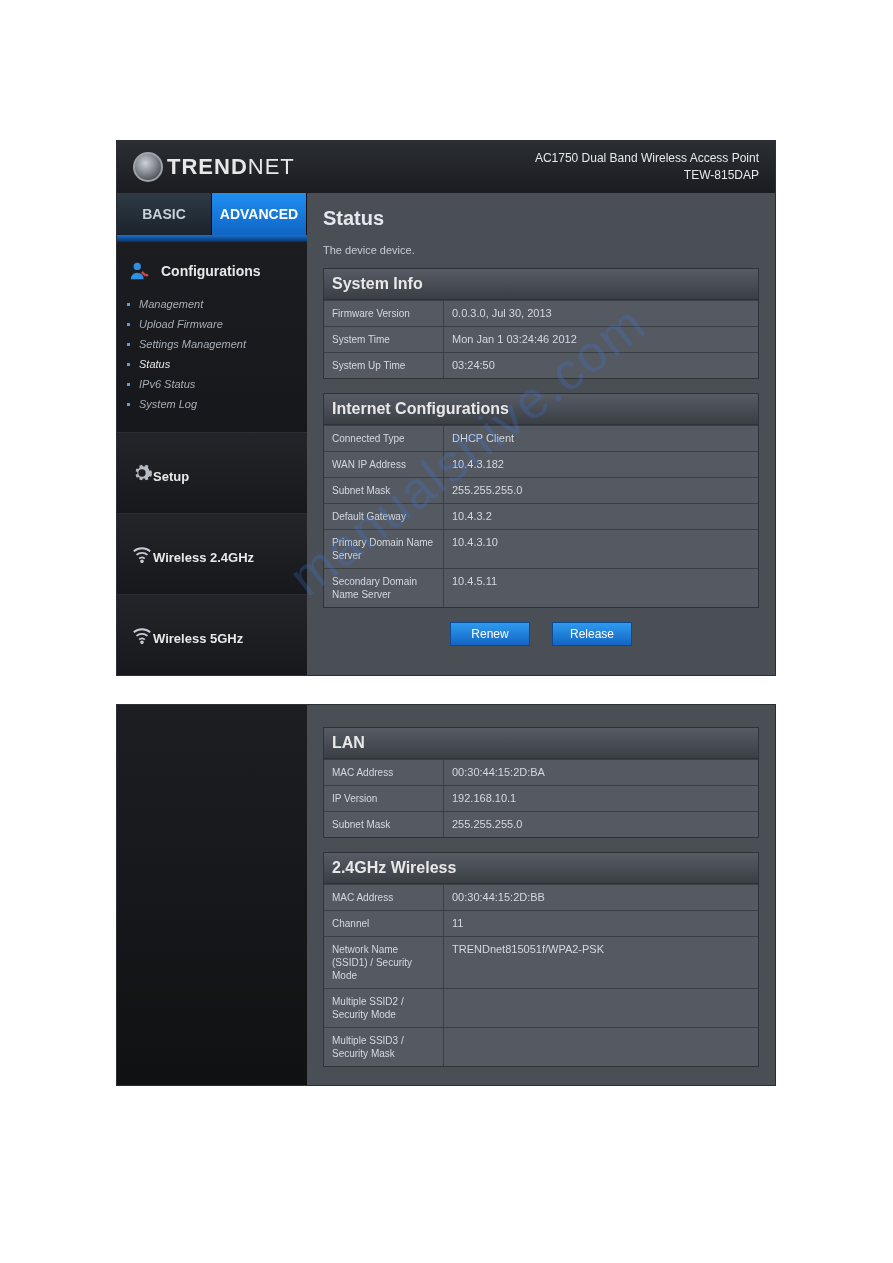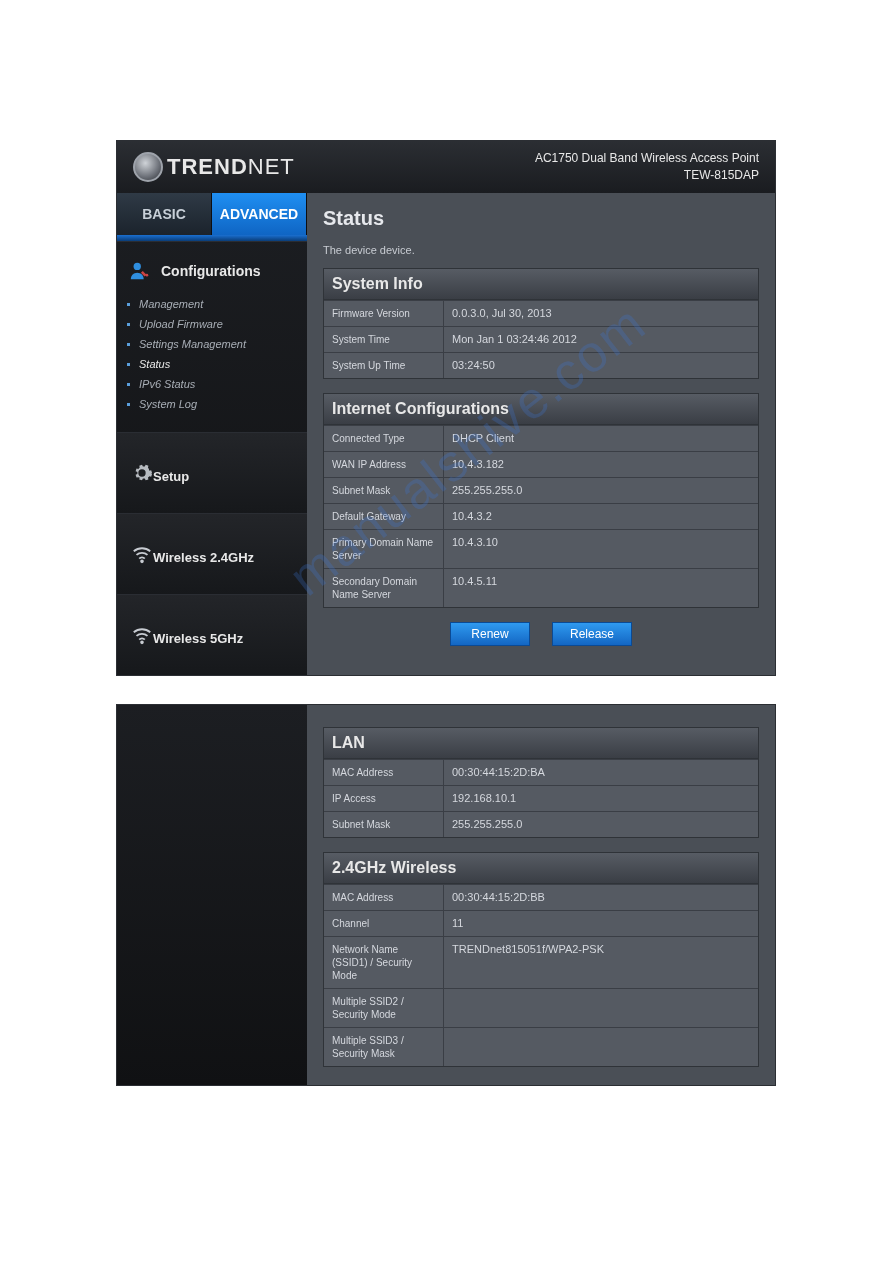--- a/index.html
+++ b/index.html
@@ -242,21 +242,21 @@
       <div class="sidebar-empty"></div>
       <div class="content" style="padding-top:22px;">
 
         <div class="tbl">
           <div class="sec-hd">LAN</div>
           <div class="row">
               <div class="k">MAC Address</div>
               <div class="v">00:30:44:15:2D:BA</div>
             </div>
           <div class="row">
-              <div class="k">IP Access</div>
+              <div class="k">IP Version</div>
               <div class="v">192.168.10.1</div>
             </div>
           <div class="row">
               <div class="k">Subnet Mask</div>
               <div class="v">255.255.255.0</div>
             </div>
         </div>
 
         <div class="tbl" style="margin-bottom:0;">
           <div class="sec-hd">2.4GHz Wireless</div>

